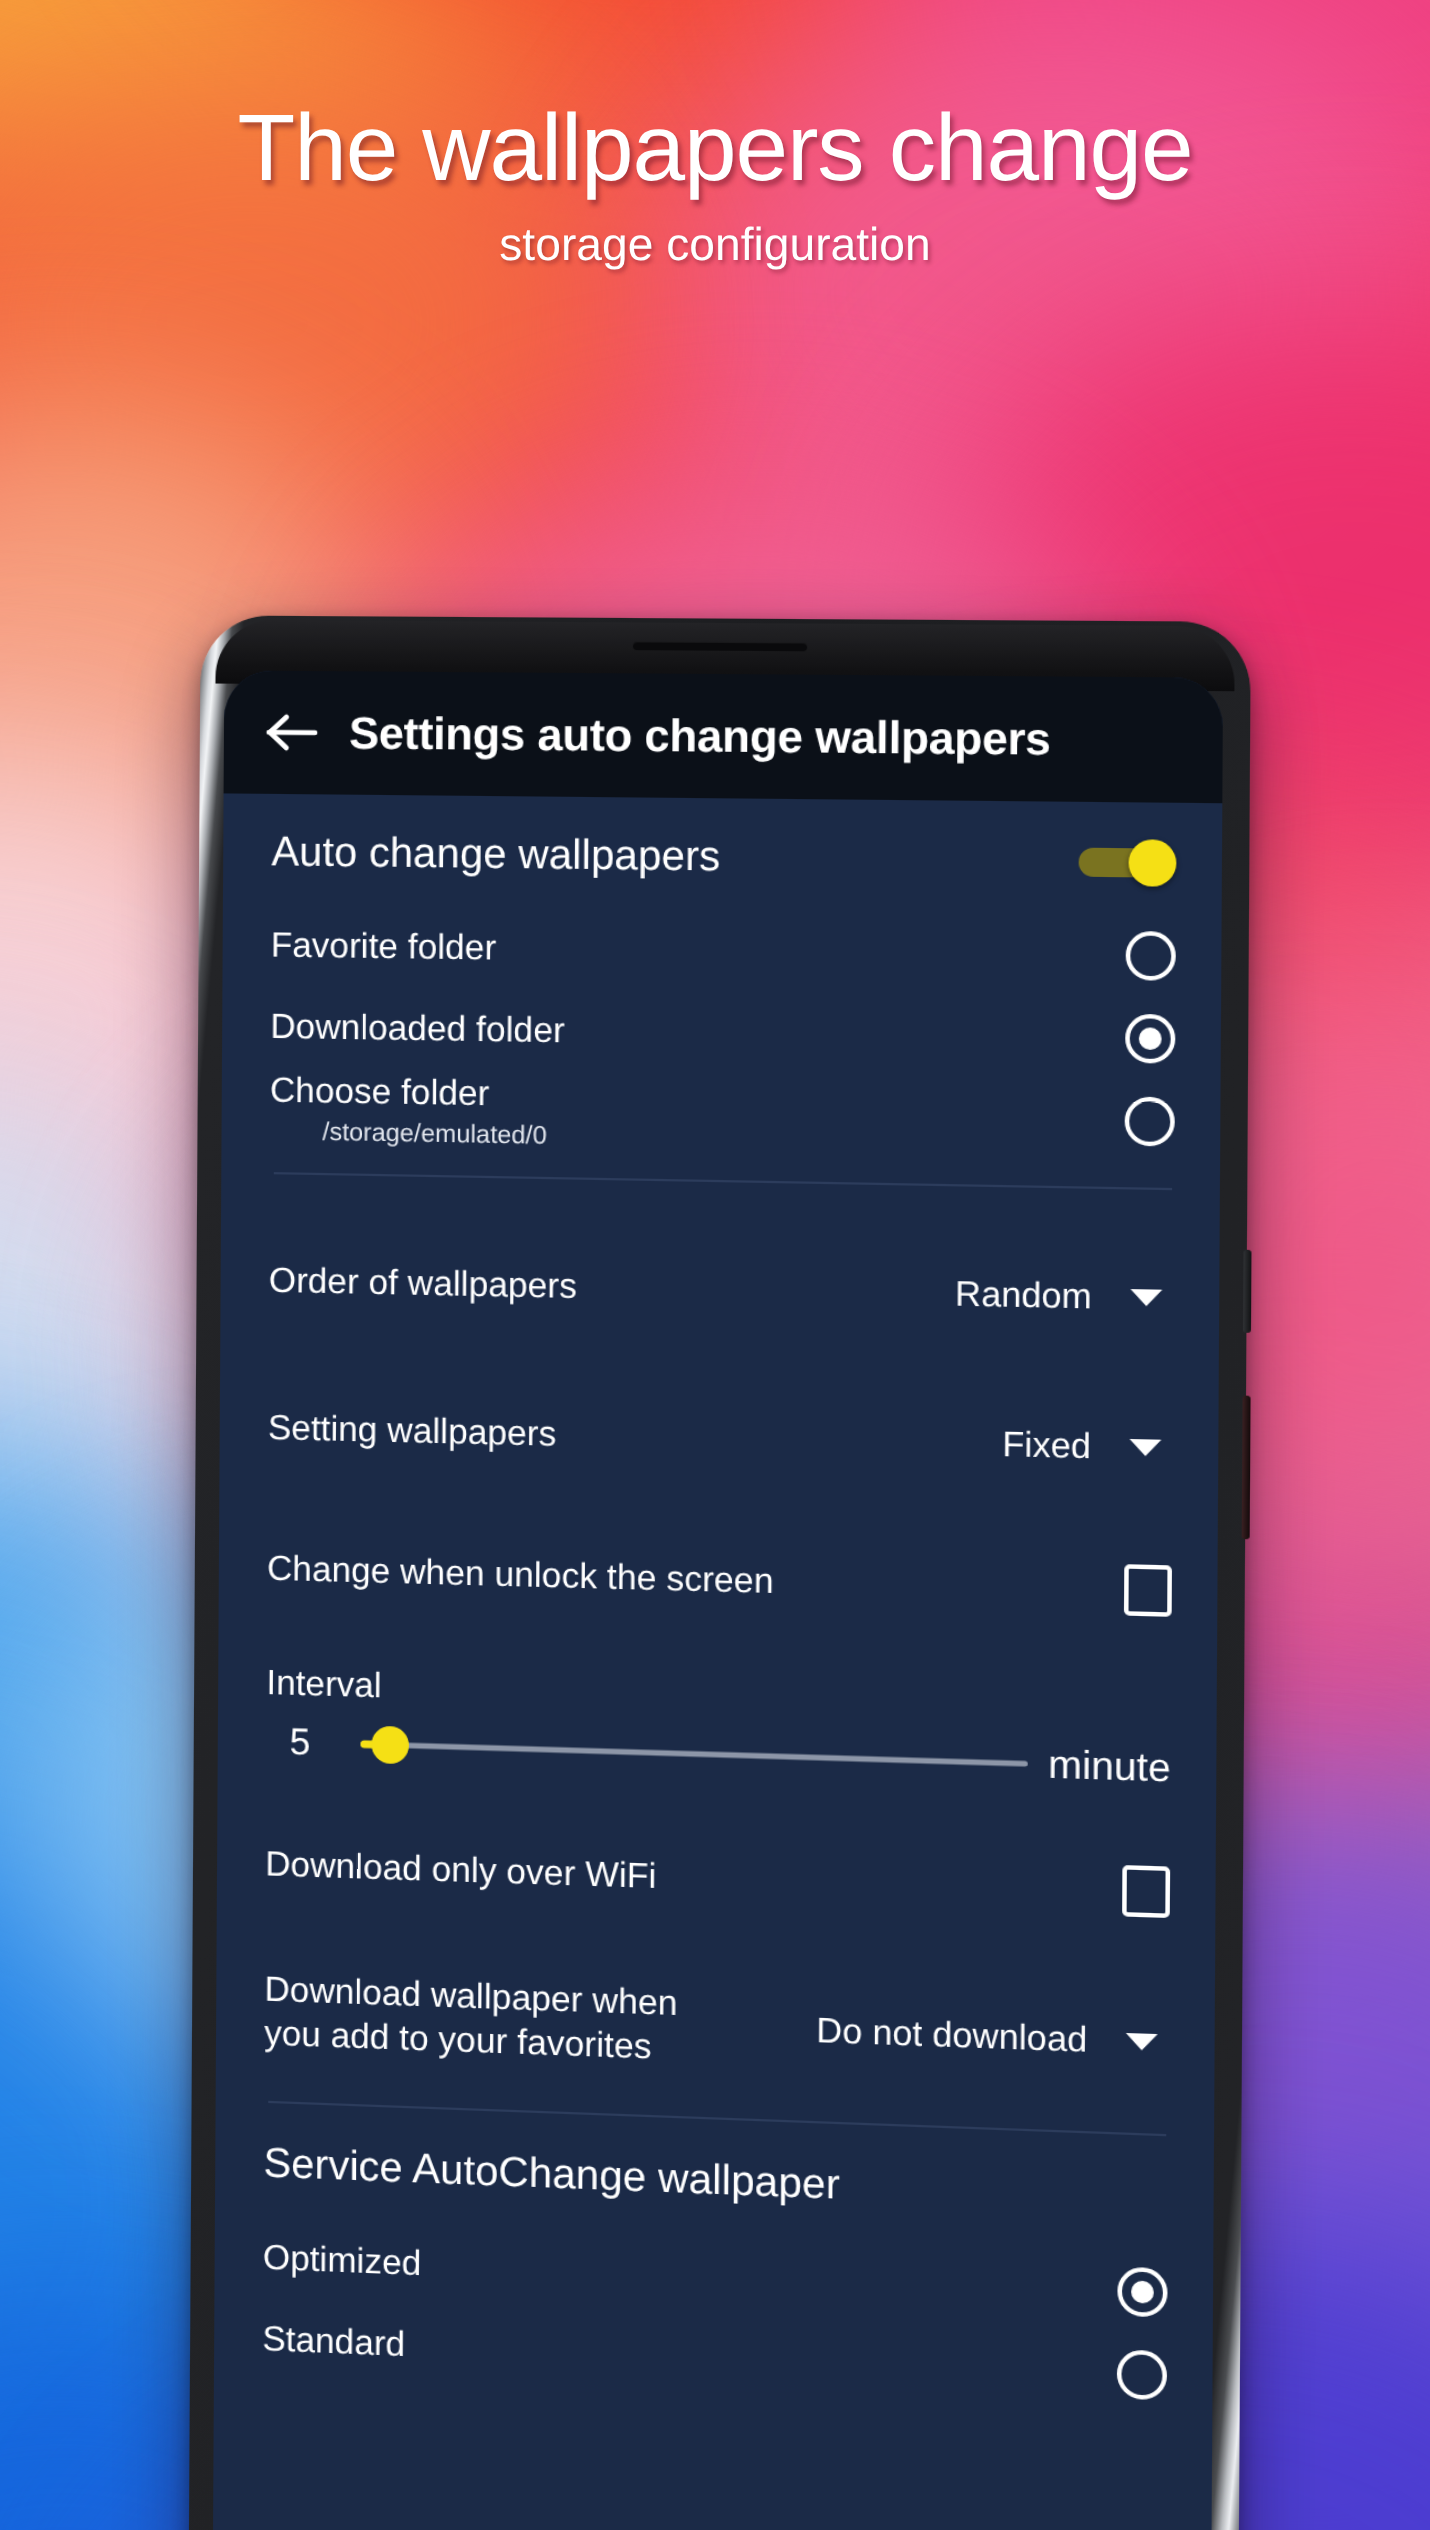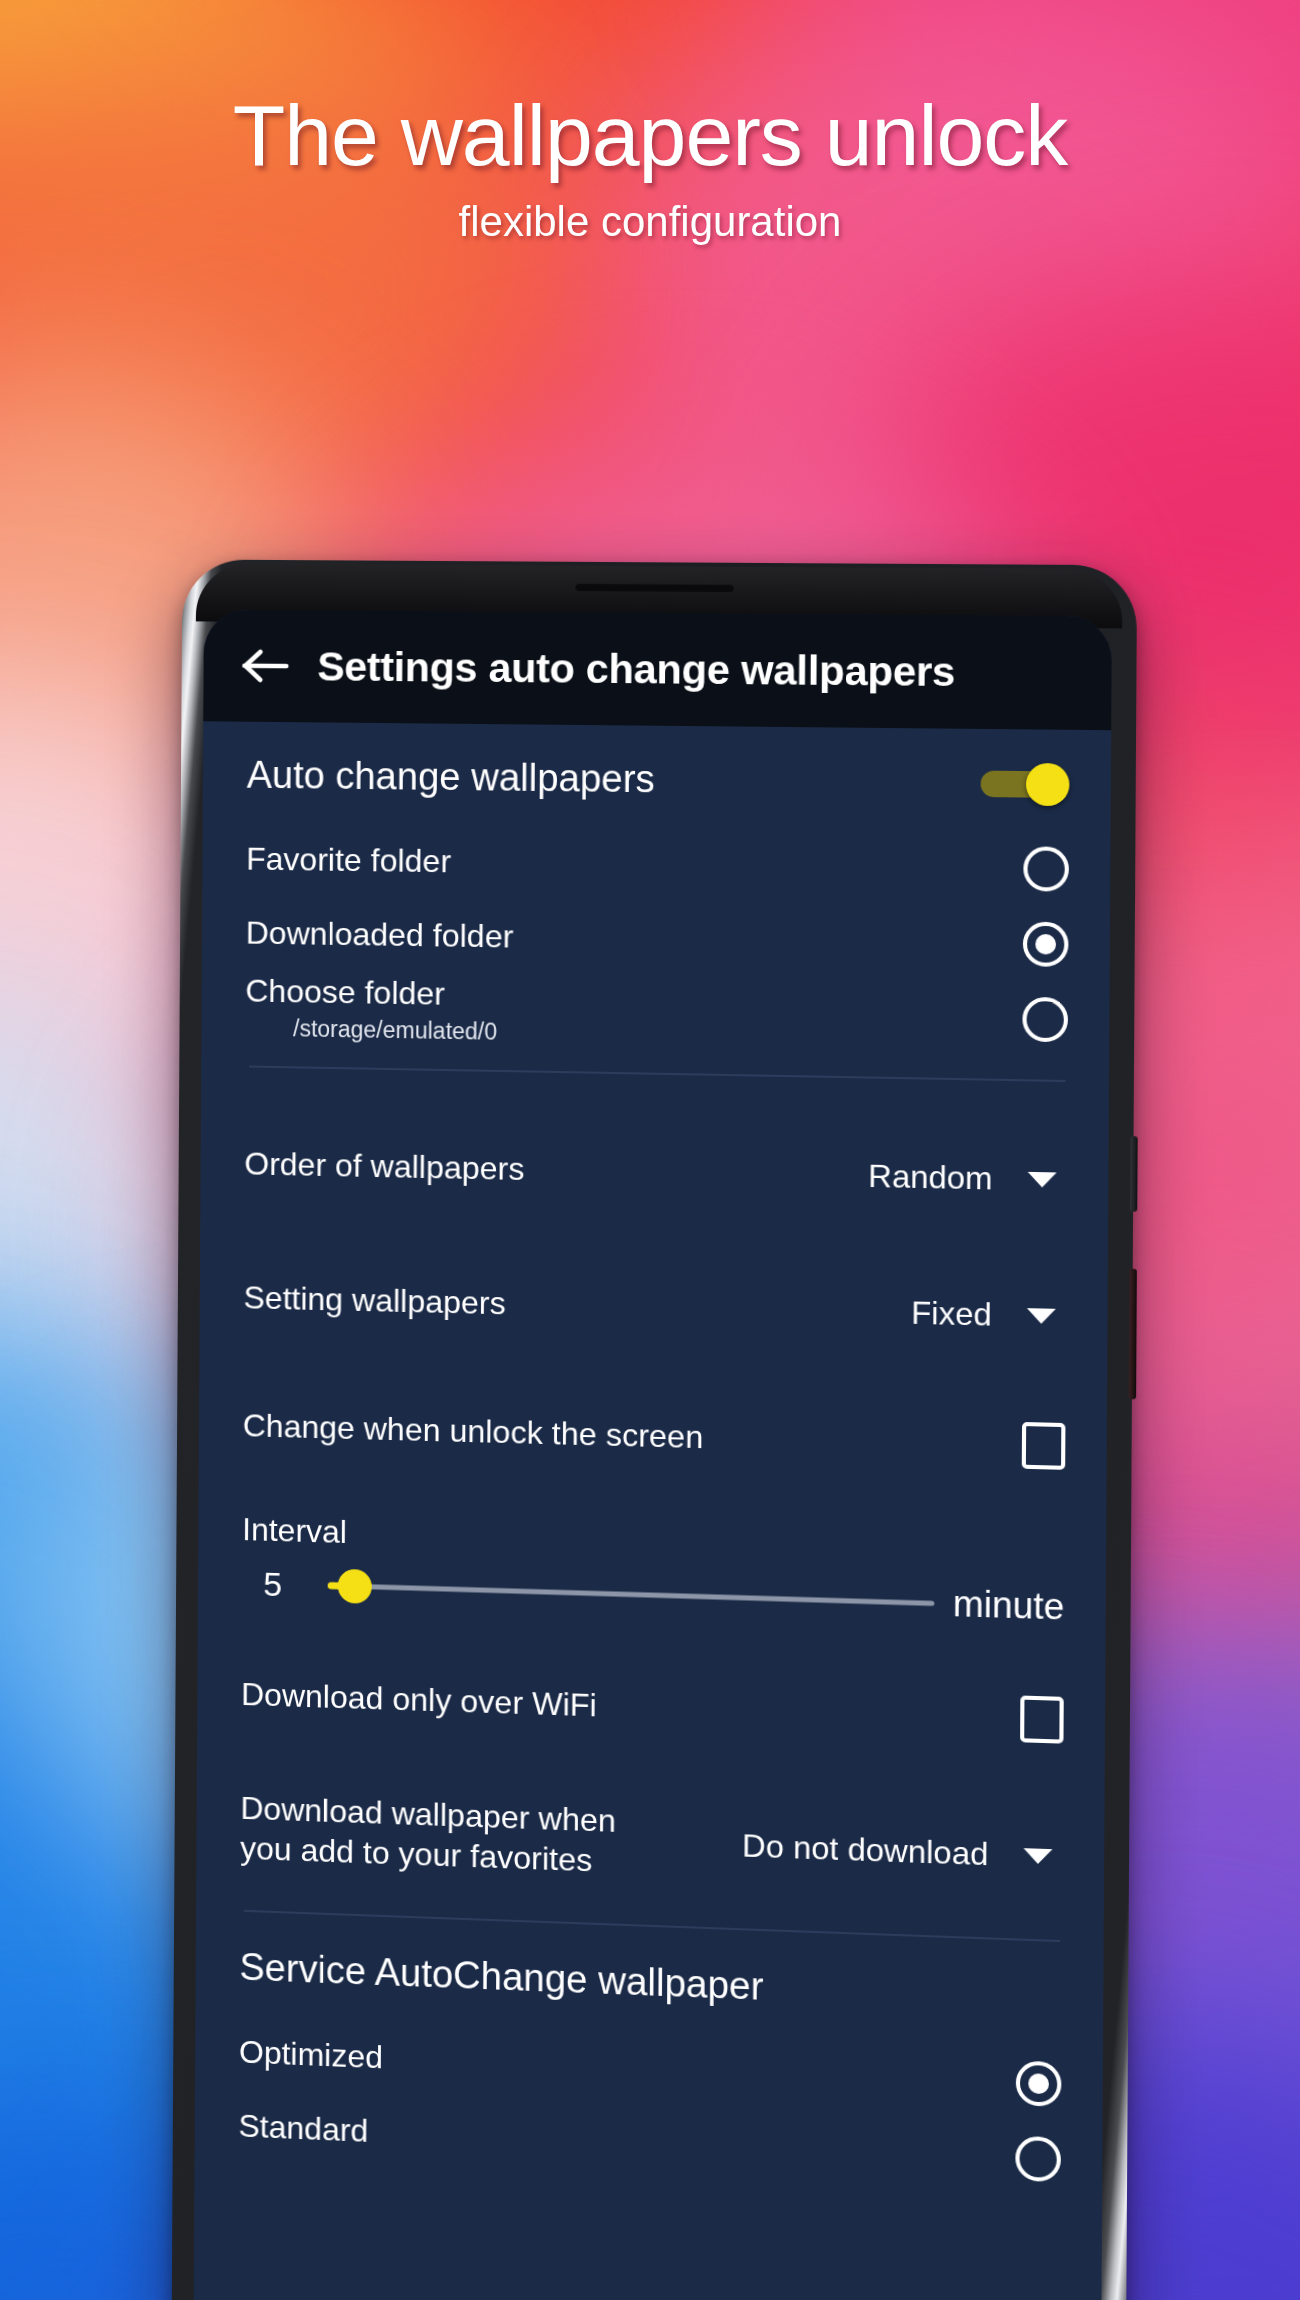--- a/index.html
+++ b/index.html
@@ -367,22 +367,22 @@
       <div class="blob blob-17"></div>
       <div class="blob blob-18"></div>
     <div class="blob blob-19"></div>
       <div class="blob blob-20"></div>
       <div class="blob blob-21"></div>
     <div class="blob blob-22"></div>
   </div>
 </div>
 
 <div class="headline-wrap">
-  <div class="headline">The wallpapers unlock</div>
-  <div class="subhead">flexible configuration</div>
+  <div class="headline">The wallpapers change</div>
+  <div class="subhead">storage configuration</div>
 </div>
 
 <div class="phone">
   <div class="phone-frame"></div>
   <div class="phone-top">
     <div class="earpiece"></div>
   </div>
   <div class="side-btn side-btn-a"></div>
   <div class="side-btn side-btn-b"></div>
 

